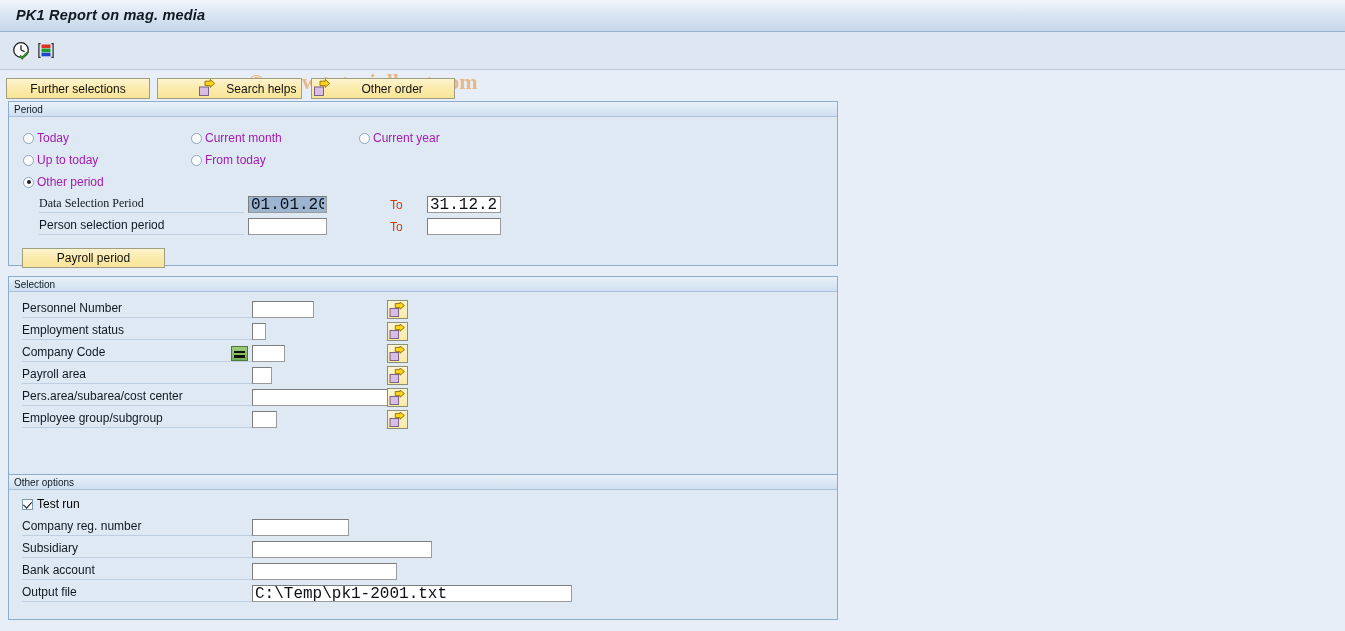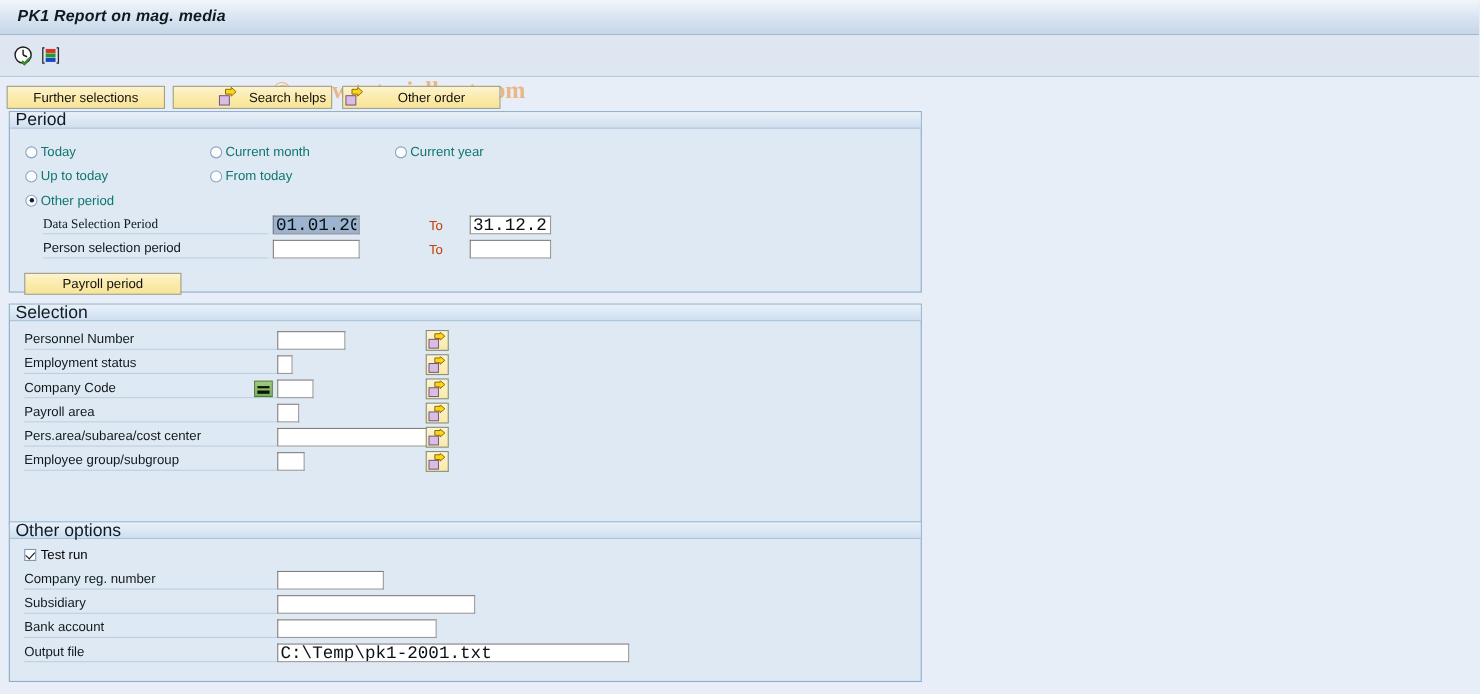--- a/index.html
+++ b/index.html
@@ -108,21 +108,21 @@
   .group {
     position: absolute;
     border: 1px solid #8cacc9;
     background: #dfe9f4;
     box-sizing: border-box;
   }
   .group > .ghead {
     height: 15px;
     background: linear-gradient(to bottom, #e9f1f9 0%, #cfdff0 100%);
     border-bottom: 1px solid #a9c2da;
-    font-size: 16px;
+    font-size: 10px;
     color: #0f1a24;
     padding: 0 0 0 5px;
     line-height: 15px;
     box-sizing: border-box;
   }
   .group > .gbody {
     position: relative;
     height: calc(100% - 16px);
   }
 
@@ -151,21 +151,21 @@
     content: "";
     position: absolute;
     left: 2.5px; top: 2.5px;
     width: 4px; height: 4px;
     border-radius: 50%;
     background: #15202b;
   }
   .radio-row .rlbl {
     margin-left: 3px;
     font-size: 12px;
-    color: #0f766e;
+    color: #a21caf;
   }
 
   
   .check-row {
     position: absolute;
     display: flex;
     align-items: center;
     cursor: pointer;
     white-space: nowrap;
   }

